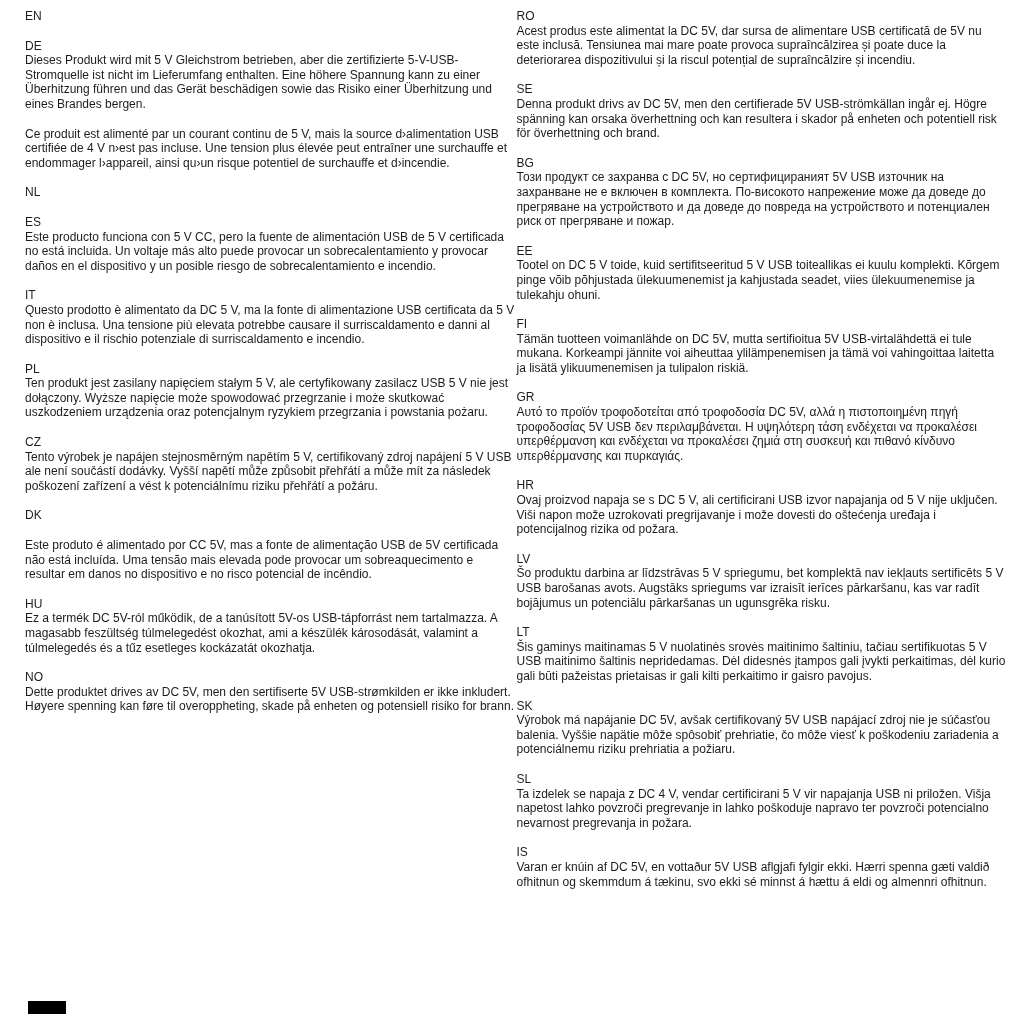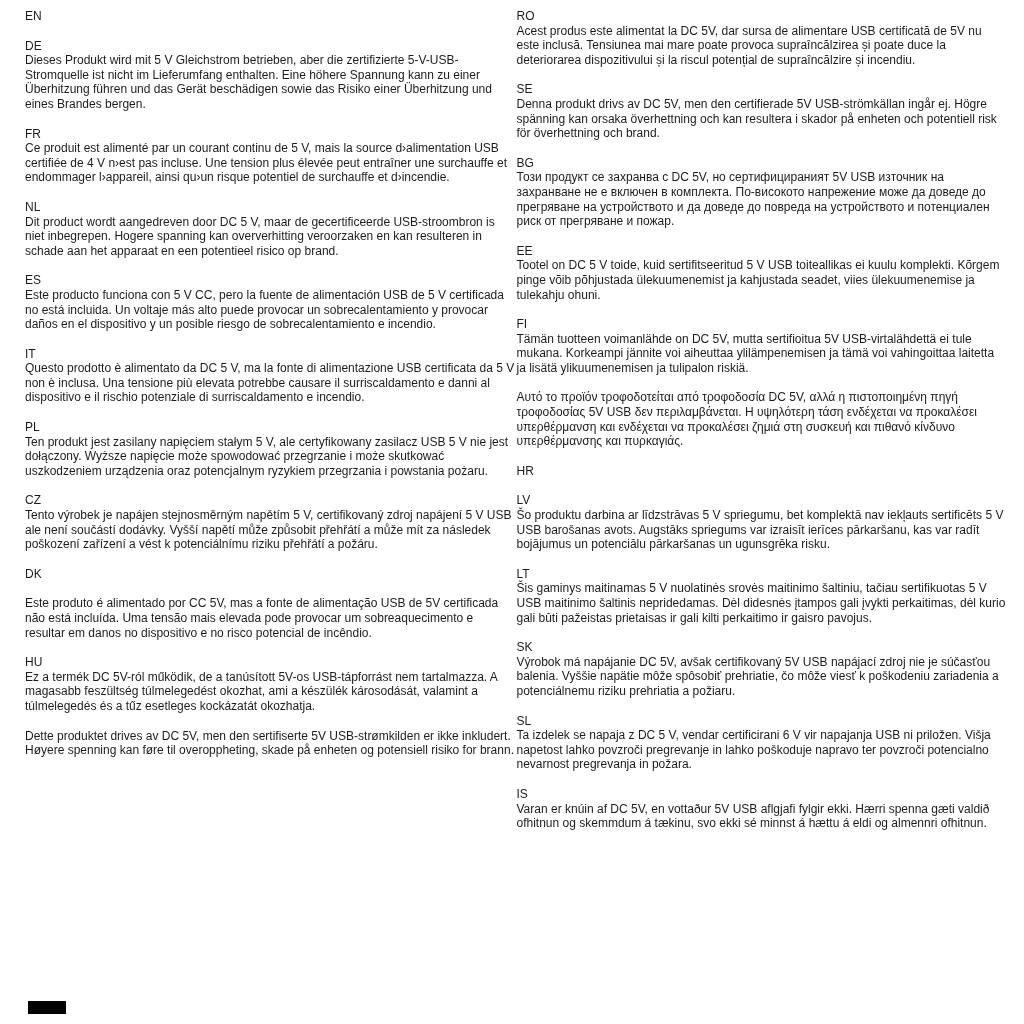--- a/index.html
+++ b/index.html
@@ -43,26 +43,24 @@
 
   <div class="col">
     <section class="block">
       <div class="code">EN</div>
     </section>
     <section class="block">
       <div class="code">DE</div>
       <div class="text">Dieses Produkt wird mit 5 V Gleichstrom betrieben, aber die zertifizierte 5-V-USB-Stromquelle ist nicht im Lieferumfang enthalten. Eine höhere Spannung kann zu einer Überhitzung führen und das Gerät beschädigen sowie das Risiko einer Überhitzung und eines Brandes bergen.</div>
     </section>
     <section class="block">
-      <div class="code">FR</div>
       <div class="text">Ce produit est alimenté par un courant continu de 5 V, mais la source d›alimentation USB certifiée de 4 V n›est pas incluse. Une tension plus élevée peut entraîner une surchauffe et endommager l›appareil, ainsi qu›un risque potentiel de surchauffe et d›incendie.</div>
     </section>
     <section class="block">
       <div class="code">NL</div>
-      <div class="text">Dit product wordt aangedreven door DC 5 V, maar de gecertificeerde USB-stroombron is niet inbegrepen. Hogere spanning kan oververhitting veroorzaken en kan resulteren in schade aan het apparaat en een potentieel risico op brand.</div>
     </section>
     <section class="block">
       <div class="code">ES</div>
       <div class="text">Este producto funciona con 5 V CC, pero la fuente de alimentación USB de 5 V certificada no está incluida. Un voltaje más alto puede provocar un sobrecalentamiento y provocar daños en el dispositivo y un posible riesgo de sobrecalentamiento e incendio.</div>
     </section>
     <section class="block">
       <div class="code">IT</div>
       <div class="text">Questo prodotto è alimentato da DC 5 V, ma la fonte di alimentazione USB certificata da 5 V non è inclusa. Una tensione più elevata potrebbe causare il surriscaldamento e danni al dispositivo e il rischio potenziale di surriscaldamento e incendio.</div>
     </section>
     <section class="block">
@@ -77,20 +75,21 @@
       <div class="code">DK</div>
     </section>
     <section class="block">
       <div class="text">Este produto é alimentado por CC 5V, mas a fonte de alimentação USB de 5V certificada não está incluída. Uma tensão mais elevada pode provocar um sobreaquecimento e resultar em danos no dispositivo e no risco potencial de incêndio.</div>
     </section>
     <section class="block">
       <div class="code">HU</div>
       <div class="text">Ez a termék DC 5V-ról működik, de a tanúsított 5V-os USB-tápforrást nem tartalmazza. A magasabb feszültség túlmelegedést okozhat, ami a készülék károsodását, valamint a túlmelegedés és a tűz esetleges kockázatát okozhatja.</div>
     </section>
     <section class="block">
+      <div class="code">NO</div>
       <div class="text">Dette produktet drives av DC 5V, men den sertifiserte 5V USB-strømkilden er ikke inkludert. Høyere spenning kan føre til overoppheting, skade på enheten og potensiell risiko for brann.</div>
     </section>
   </div>
 
   <div class="col">
     <section class="block">
       <div class="code">RO</div>
       <div class="text">Acest produs este alimentat la DC 5V, dar sursa de alimentare USB certificată de 5V nu este inclusă. Tensiunea mai mare poate provoca supraîncălzirea și poate duce la deteriorarea dispozitivului și la riscul potențial de supraîncălzire și incendiu.</div>
     </section>
     <section class="block">
@@ -103,40 +102,42 @@
     </section>
     <section class="block">
       <div class="code">EE</div>
       <div class="text">Tootel on DC 5 V toide, kuid sertifitseeritud 5 V USB toiteallikas ei kuulu komplekti. Kõrgem pinge võib põhjustada ülekuumenemist ja kahjustada seadet, viies ülekuumenemise ja tulekahju ohuni.</div>
     </section>
     <section class="block">
       <div class="code">FI</div>
       <div class="text">Tämän tuotteen voimanlähde on DC 5V, mutta sertifioitua 5V USB-virtalähdettä ei tule mukana. Korkeampi jännite voi aiheuttaa ylilämpenemisen ja tämä voi vahingoittaa laitetta ja lisätä ylikuumenemisen ja tulipalon riskiä.</div>
     </section>
     <section class="block">
+      <div class="code">GR</div>
       <div class="text">Αυτό το προϊόν τροφοδοτείται από τροφοδοσία DC 5V, αλλά η πιστοποιημένη πηγή τροφοδοσίας 5V USB δεν περιλαμβάνεται. Η υψηλότερη τάση ενδέχεται να προκαλέσει υπερθέρμανση και ενδέχεται να προκαλέσει ζημιά στη συσκευή και πιθανό κίνδυνο υπερθέρμανσης και πυρκαγιάς.</div>
     </section>
     <section class="block">
       <div class="code">HR</div>
+      <div class="text">Ovaj proizvod napaja se s DC 5 V, ali certificirani USB izvor napajanja od 5 V nije uključen. Viši napon može uzrokovati pregrijavanje i može dovesti do oštećenja uređaja i potencijalnog rizika od požara.</div>
     </section>
     <section class="block">
       <div class="code">LV</div>
       <div class="text">Šo produktu darbina ar līdzstrāvas 5 V spriegumu, bet komplektā nav iekļauts sertificēts 5 V USB barošanas avots. Augstāks spriegums var izraisīt ierīces pārkaršanu, kas var radīt bojājumus un potenciālu pārkaršanas un ugunsgrēka risku.</div>
     </section>
     <section class="block">
       <div class="code">LT</div>
       <div class="text">Šis gaminys maitinamas 5 V nuolatinės srovės maitinimo šaltiniu, tačiau sertifikuotas 5 V USB maitinimo šaltinis nepridedamas. Dėl didesnės įtampos gali įvykti perkaitimas, dėl kurio gali būti pažeistas prietaisas ir gali kilti perkaitimo ir gaisro pavojus.</div>
     </section>
     <section class="block">
       <div class="code">SK</div>
       <div class="text">Výrobok má napájanie DC 5V, avšak certifikovaný 5V USB napájací zdroj nie je súčasťou balenia. Vyššie napätie môže spôsobiť prehriatie, čo môže viesť k poškodeniu zariadenia a potenciálnemu riziku prehriatia a požiaru.</div>
     </section>
     <section class="block">
       <div class="code">SL</div>
-      <div class="text">Ta izdelek se napaja z DC 5 V, vendar certificirani 6 V vir napajanja USB ni priložen. Višja napetost lahko povzroči pregrevanje in lahko poškoduje napravo ter povzroči potencialno nevarnost pregrevanja in požara.</div>
+      <div class="text">Ta izdelek se napaja z DC 4 V, vendar certificirani 5 V vir napajanja USB ni priložen. Višja napetost lahko povzroči pregrevanje in lahko poškoduje napravo ter povzroči potencialno nevarnost pregrevanja in požara.</div>
     </section>
     <section class="block">
       <div class="code">IS</div>
       <div class="text">Varan er knúin af DC 5V, en vottaður 5V USB aflgjafi fylgir ekki. Hærri spenna gæti valdið ofhitnun og skemmdum á tækinu, svo ekki sé minnst á hættu á eldi og almennri ofhitnun.</div>
     </section>
   </div>
 
   <div class="corner-mark"></div>
 </div>
 

